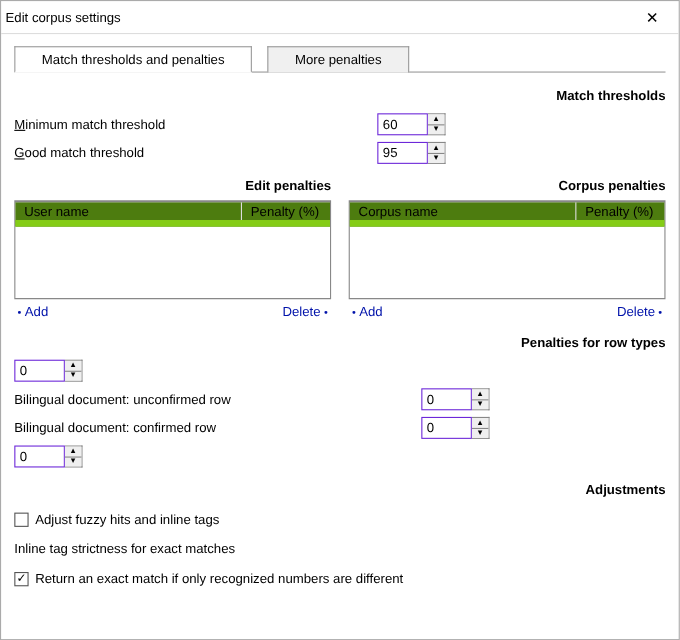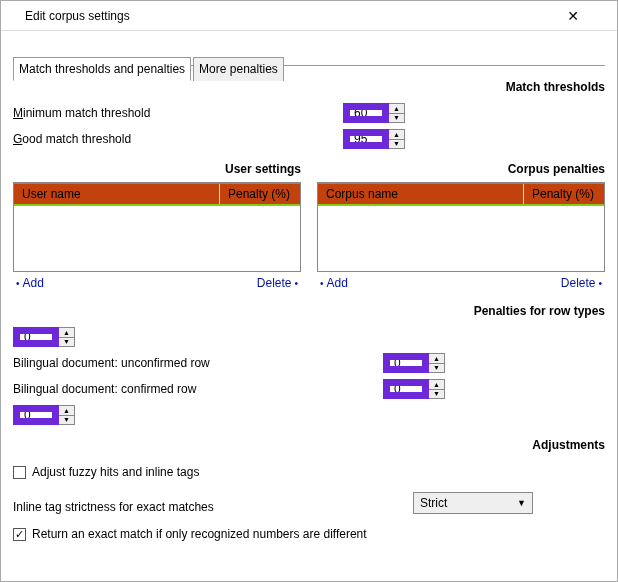--- a/index.html
+++ b/index.html
@@ -12,48 +12,48 @@
     width: 618px;
     height: 582px;
     border: 1px solid #aaa;
     display: flex;
     flex-direction: column;
   }
   .titlebar {
     height: 30px;
     display: flex;
     align-items: center;
-    padding: 0 24px;
+    padding: 0 4px;
     border-bottom: 1px solid #ddd;
   }
   .titlebar-title { flex: 1; font-size: 12px; }
   .close-btn {
     width: 40px; height: 28px;
     display: flex; align-items: center; justify-content: center;
     font-size: 14px; cursor: default;
   }
   .content {
     flex: 1;
     padding: 10px 12px 6px 12px;
     display: flex; flex-direction: column;
   }
   .tabs-row {
     display: flex;
     border-bottom: 1px solid #999;
     margin-bottom: 10px;
   }
   .tab {
-    padding: 4px 5px;
+    padding: 4px 24px;
     border: 1px solid #999;
     border-bottom: none;
     background: #f0f0f0;
-    margin-right: 2px;
+    margin-right: 14px;
     cursor: default;
     position: relative;
-    top: 16px;
+    top: 1px;
   }
   .tab.active {
     background: #fff;
     border-bottom: 1px solid #fff;
   }
   .section-heading {
     font-weight: bold;
     margin: 4px 0 6px 0;
     text-align: right;
   }
@@ -61,21 +61,21 @@
     display: flex;
     align-items: center;
     margin: 2px 0;
     height: 22px;
   }
   .form-label {
     flex: 0 0 330px;
   }
   .num-input {
     width: 46px; height: 20px;
-    border: 7px solid #6d28d9;
+    border: 1px solid #6d28d9;
     padding: 0 4px;
     font-size: 12px;
     font-family: inherit;
   }
   .spin-wrap {
     display: flex;
     align-items: stretch;
     height: 20px;
   }
   .spin-btns {
@@ -100,22 +100,22 @@
   }
   .col { flex: 1; display: flex; flex-direction: column; }
   .table-box {
     border: 1px solid #888;
     border-top: 2px solid #888;
     height: 90px;
     background: #fff;
   }
   .table-head {
     display: flex;
-    background: #c2410c;
-    border-bottom: 2px solid #84cc16;
+    background: #4d7c0f;
+    border-bottom: 6px solid #84cc16;
     height: 22px;
     align-items: center;
     justify-content: space-between;
   }
   .th {
     padding: 0 8px;
     font-size: 12px;
     border-right: 1px solid #ddd;
     height: 100%;
     display: flex; align-items: center;
@@ -203,21 +203,21 @@
       <input class="num-input" value="95" style="">
       <div class="spin-btns">
         <div class="spin-btn">▲</div>
         <div class="spin-btn">▼</div>
       </div>
     </div>
   </div>
 
   <div class="two-col">
     <div class="col">
-      <div class="section-heading">User settings</div>
+      <div class="section-heading">Edit penalties</div>
       <div class="table-box">
         <div class="table-head">
           <div class="th">User name</div>
           <div class="th">Penalty (%)</div>
         </div>
       </div>
       <div class="link-row">
         <span class="linklike"><span class="bullet">•</span><span>Add</span></span>
         <span class="linklike"><span>Delete</span><span class="bullet">•</span></span>
       </div>
@@ -281,24 +281,20 @@
 
   <div class="section-heading" style="margin-top:10px">Adjustments</div>
 
   <div class="chk-row">
     <div class="chk"></div>
     <div>Adjust fuzzy hits and inline tags</div>
   </div>
 
   <div class="select-row">
     <div class="select-label">Inline tag strictness for exact matches</div>
-    <div class="select-box">
-      <span>Strict</span>
-      <span class="select-arrow">▼</span>
-    </div>
   </div>
 
   <div class="chk-row">
     <div class="chk checked"></div>
     <div>Return an exact match if only recognized numbers are different</div>
   </div>
 
   <div class="spacer"></div>
 </div>
 

